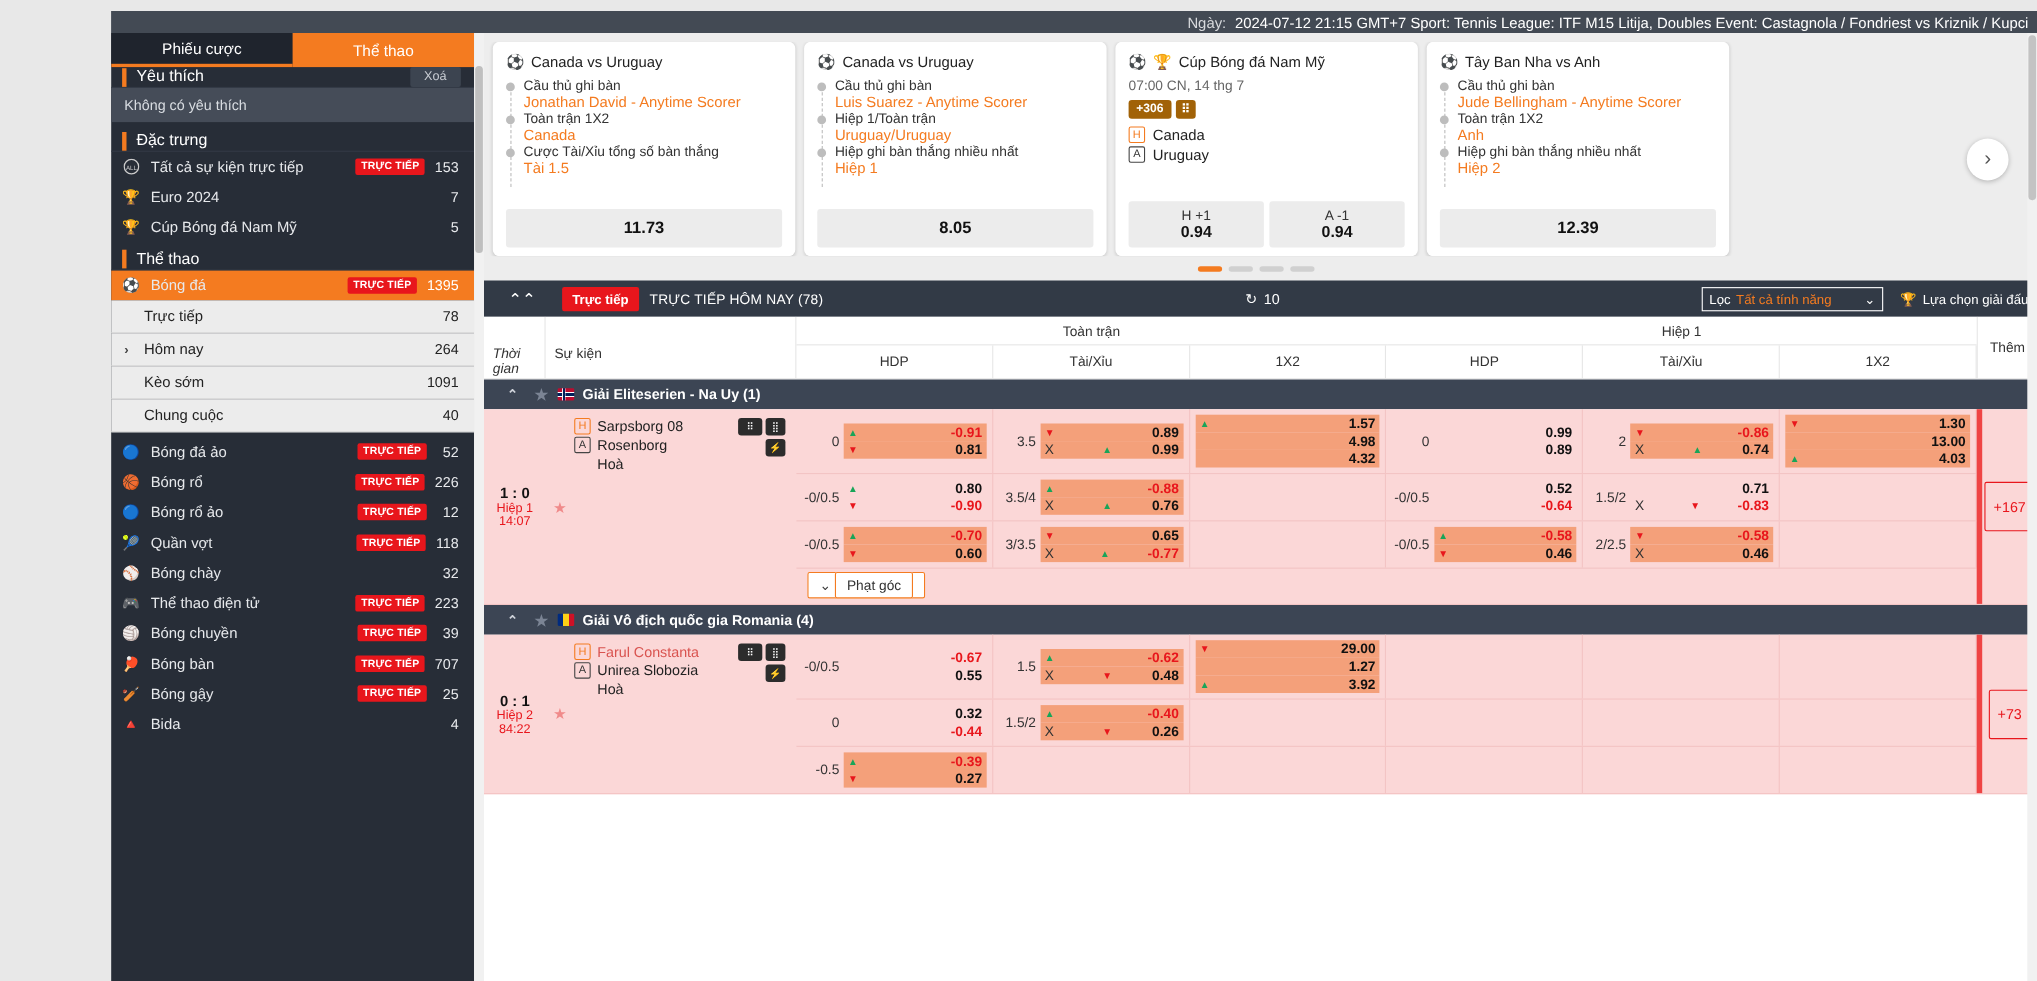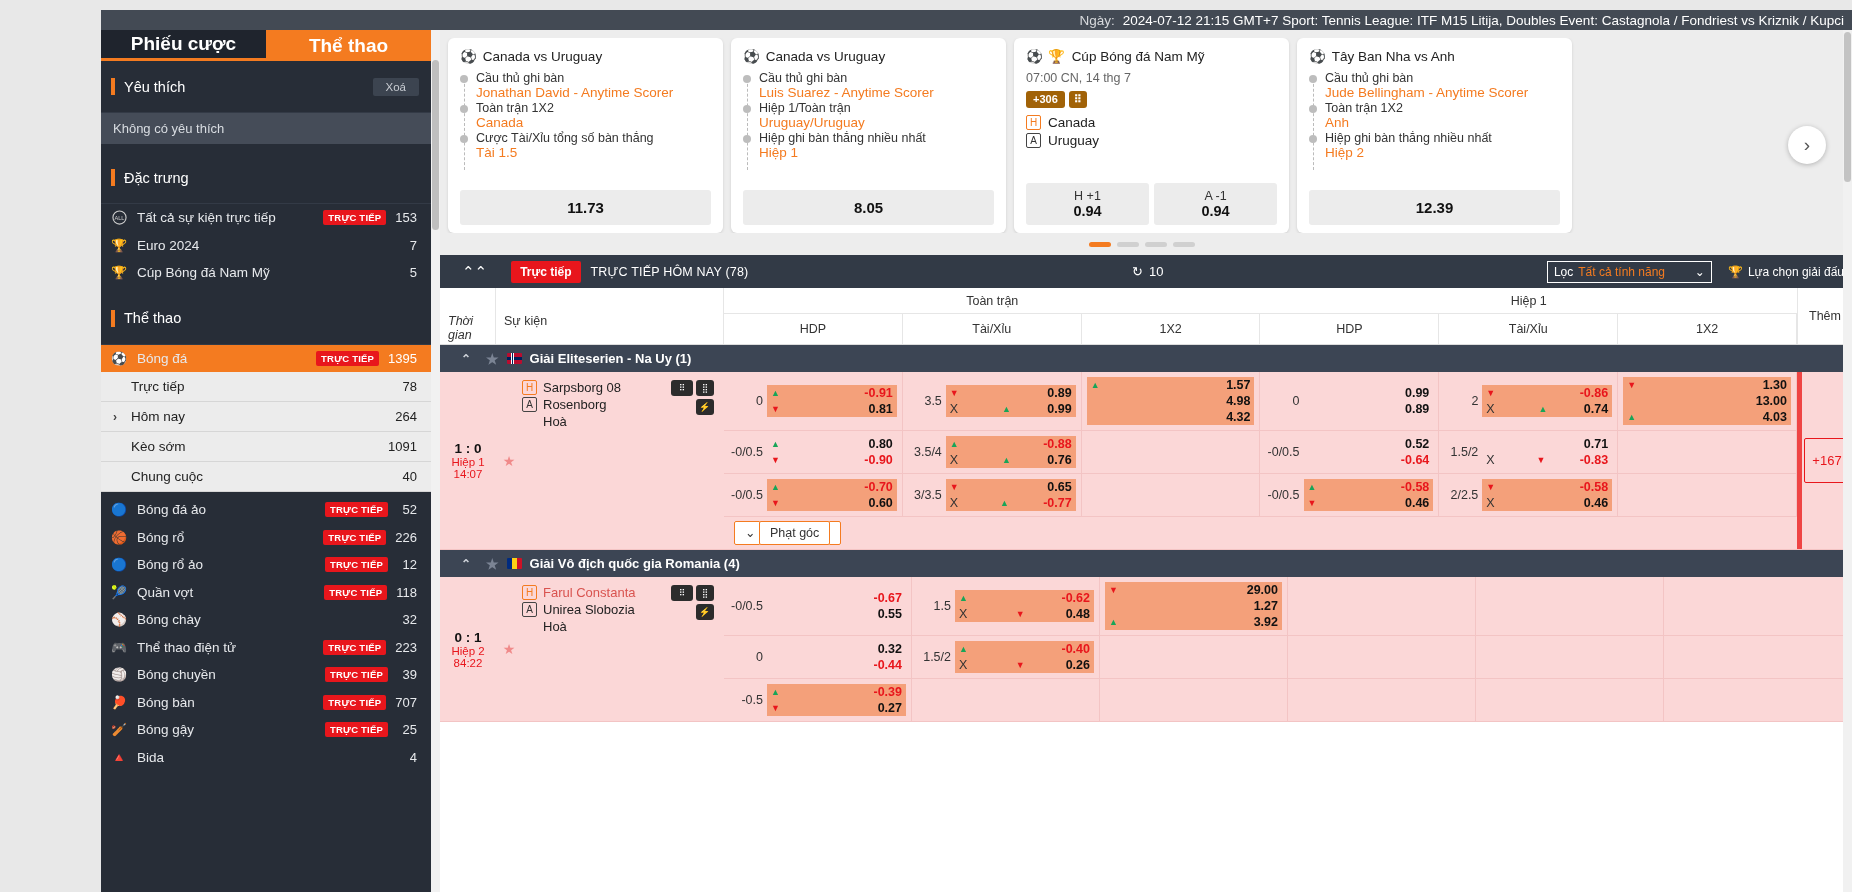--- a/index.html
+++ b/index.html
@@ -20,25 +20,25 @@
   }
   .topbar .lbl { color:#d8dadd; margin-right:8px; }
   .topbar .val { color:#ffffff; }
 
   .body-wrap { flex:1; display:flex; overflow:hidden; }
 
   
   .sidebar { width:330px; background:#272d37; display:flex; flex-direction:column; flex-shrink:0; overflow:hidden;}
   .tabs { display:flex; height:31px; }
   .tab { flex:1; display:flex; align-items:center; justify-content:center;
-         font-size:19px; font-weight:bold; color:#fff; cursor:pointer; }
+         font-size:14px; font-weight:normal; color:#fff; cursor:pointer; }
   .tab.inactive { background:#1f242d; border-bottom:3px solid #f47b20; }
   .tab.active { background:#f47b20; }
 
-  .sec-head { display:flex; align-items:center; height:52px; padding-left:10px;
+  .sec-head { display:flex; align-items:center; height:19px; padding-left:10px;
               color:#fff; font-size:14.5px; border-bottom:1px solid #333a46;}
   .sec-head .bar { width:4px; height:17px; background:#f47b20; margin-right:9px; }
   .sec-head .clear { margin-left:auto; margin-right:12px; background:#3c4450; color:#c8ccd2;
                      font-size:11.5px; padding:3px 13px; border-radius:2px; cursor:pointer; }
   .nofav { background:#454c58; color:#d9dde2; font-size:13px; height:31px;
            display:flex; align-items:center; padding-left:12px; margin:0 0 8px 0; }
 
   .srow { display:flex; align-items:center; height:27.5px; padding-left:10px;
           color:#e7e9ec; font-size:13.5px; cursor:pointer; }
   .srow .ic { width:17px; height:17px; margin-right:9px; display:inline-flex;
@@ -886,20 +886,23 @@
                 <div class="oc"></div>
               </div>
               <div class="og">
                 <div class="oc"></div>
                 <div class="oc"></div>
                 <div class="oc"></div>
               </div>
             </div>
 
           </div>
+          <div class="plusbtn">
+            <span>+73</span>
+          </div>
         </div>
 
       </div>
       <div class="vscroll">
           <i></i>
         </div>
     </div>
   </div>
 </div>
 

